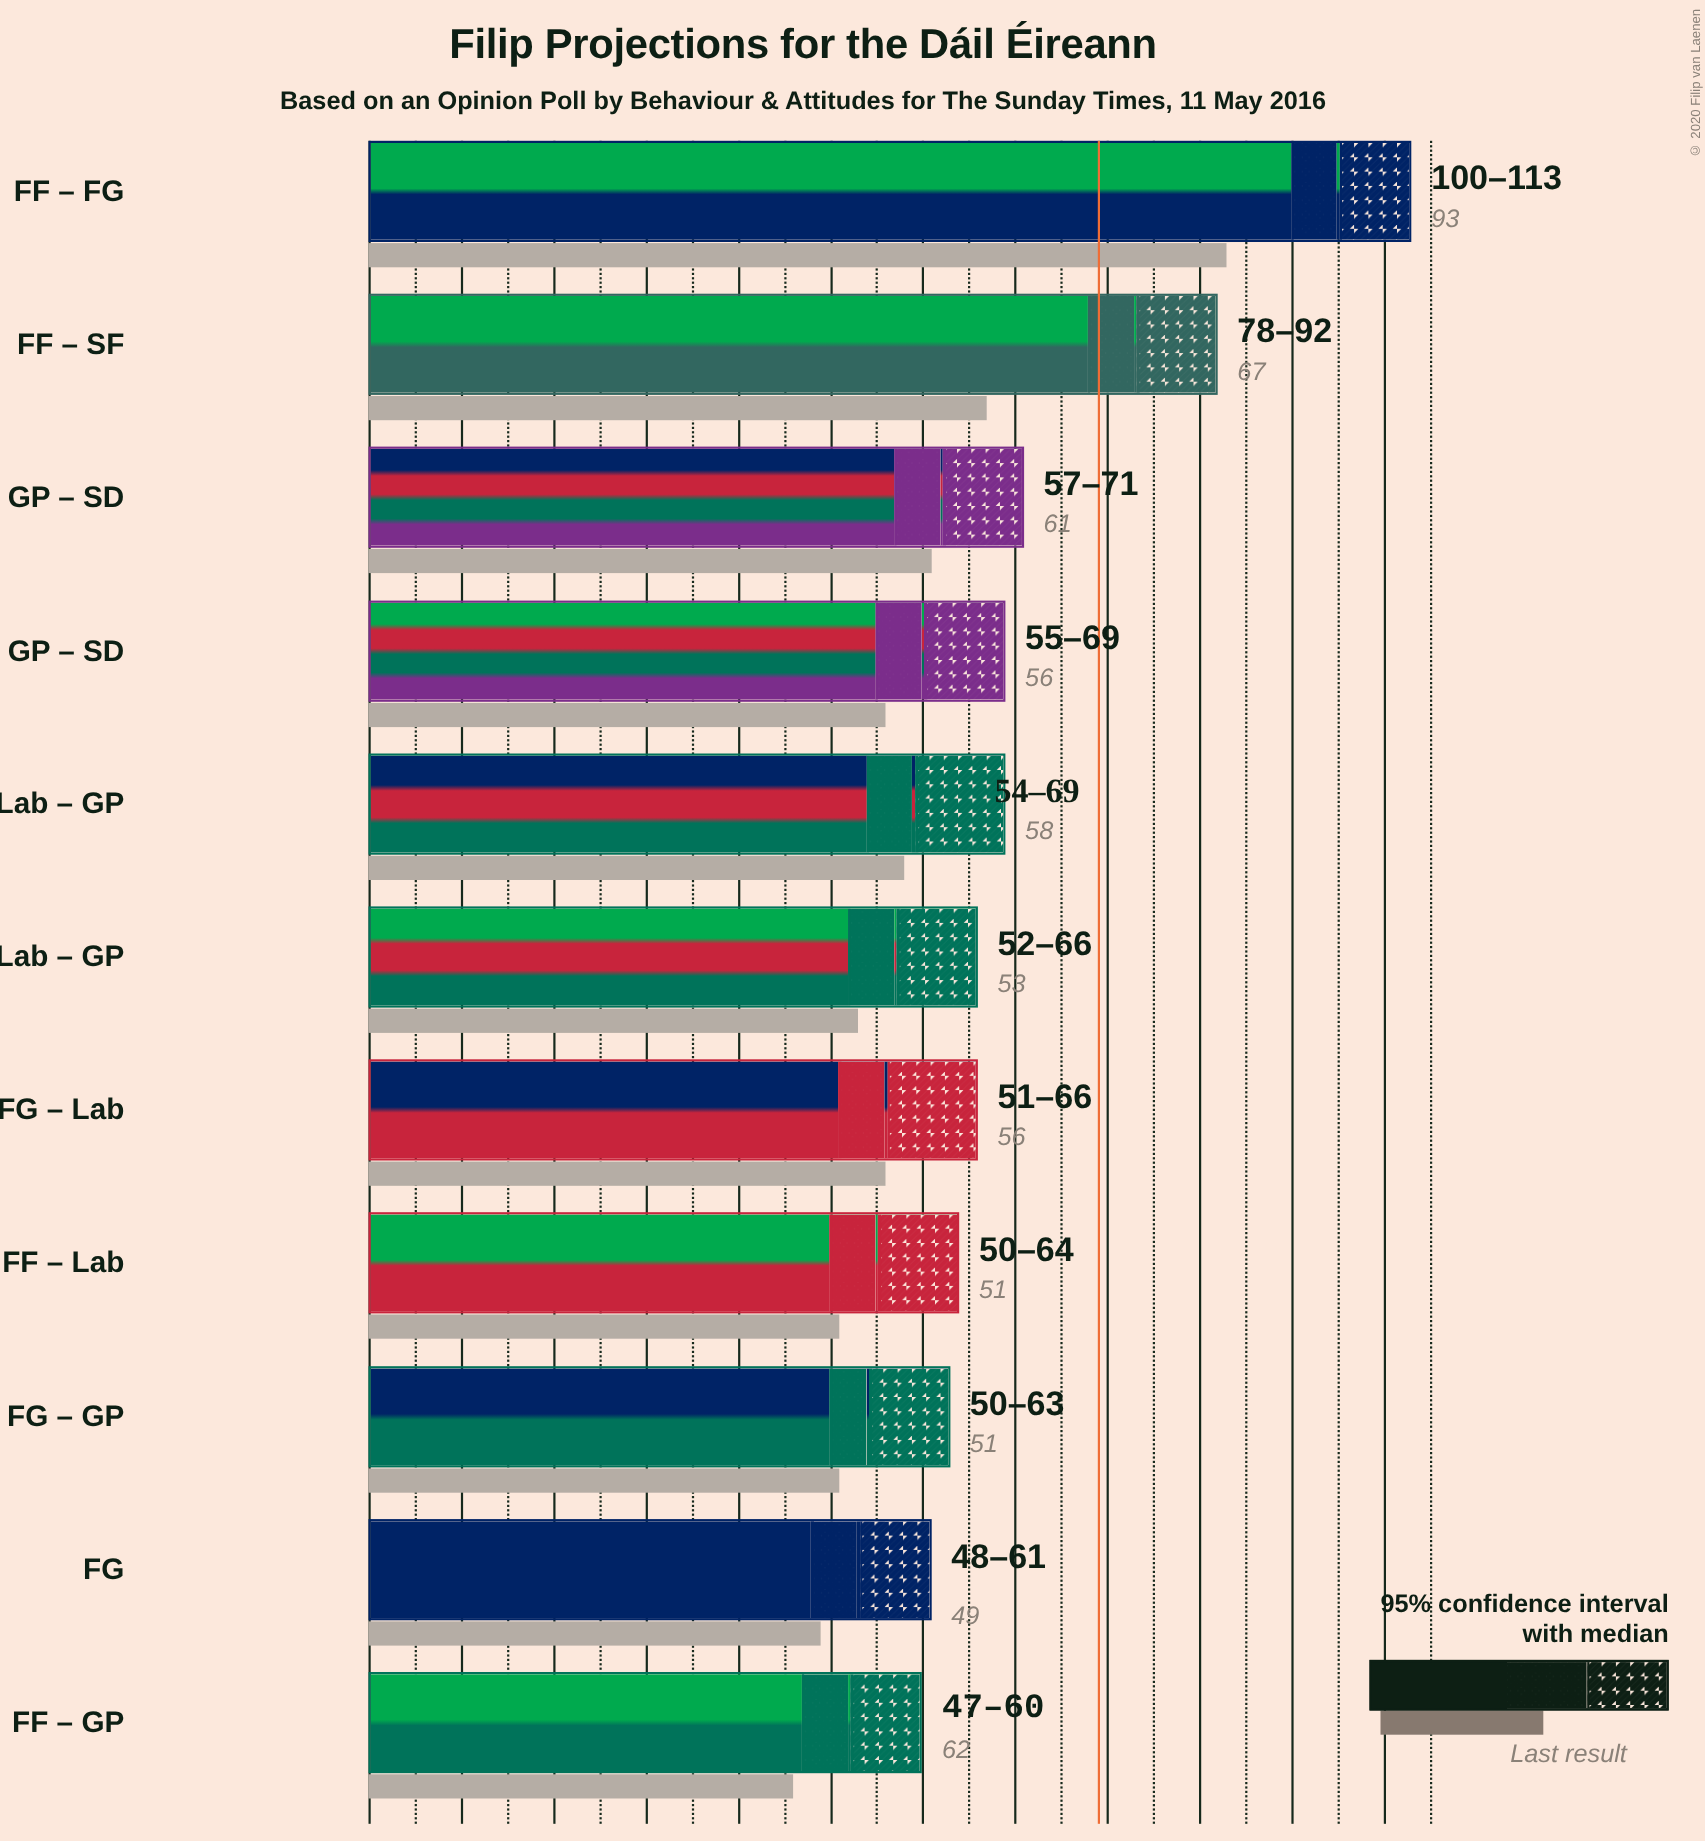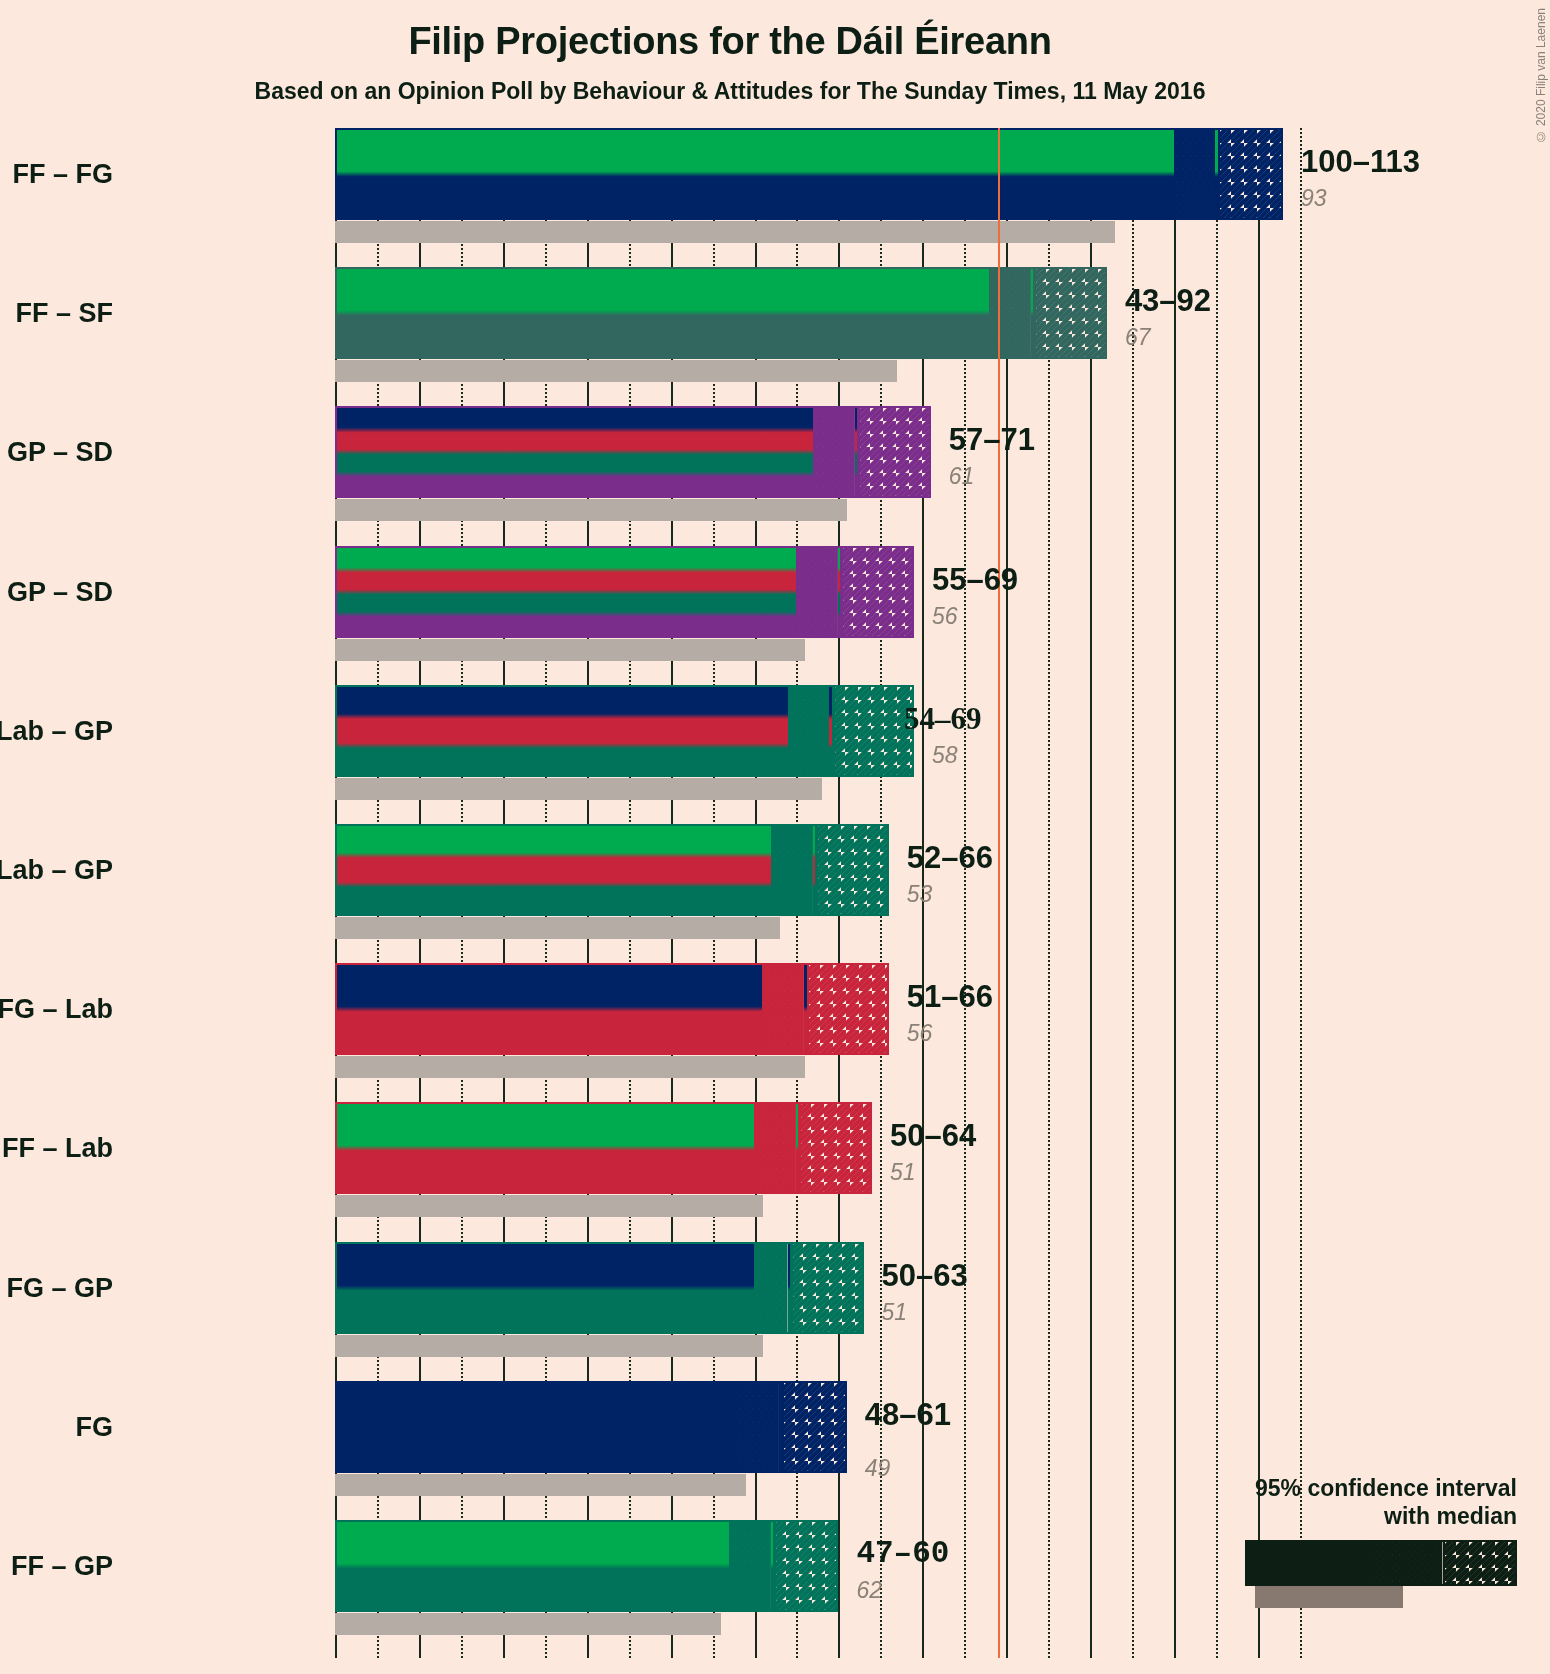--- a/index.html
+++ b/index.html
@@ -201,21 +201,21 @@
                     <line x1="0" y1="13" x2="13" y2="0" stroke="#326760" stroke-width="4.5"></line>
                     <line x1="3" y1="16" x2="16" y2="3" stroke="#326760" stroke-width="4.5"></line>
                   </pattern>
                 </defs>
                 <rect width="100%" height="100%" fill="url(#p4)"></rect>
               </svg>
             </div>
             <div style="position: absolute; top: 0px; bottom: 0px; width: 2.5px; background: rgb(50, 103, 96); left: 696.37px;"></div>
             <div style="position: absolute; top: 0px; bottom: 0px; width: 2.5px; background: rgb(50, 103, 96); left: 651.92px;"></div>
           </div>
-          <div class="valmain" style="left: 789.88px; top: 16px;">43–92</div>
+          <div class="valmain" style="left: 789.88px; top: 16px;">78–92</div>
           <div class="valsub" style="left: 789.88px; top: 57px;">67</div>
         </div>
         <div class="row" style="top: 278.4px;">
           <div class="rowlabel" style="top: 46px;">FG – Lab – GP – SD</div>
           <div class="lastresult" style="left: 0px; top: 93px; width: 511.79px; height: 22px; background: rgb(181, 173, 165);"></div>
           <div class="bar" style="width: 595.69px; height: 92px; border-color: rgb(123, 45, 139);">
             <div class="barfill" style="background-image: linear-gradient(rgb(0, 35, 102) 3%, rgb(0, 35, 102) 22%, rgb(200, 36, 60) 28%, rgb(200, 36, 60) 47%, rgb(0, 115, 90) 53%, rgb(0, 115, 90) 72%, rgb(123, 45, 139) 78%, rgb(123, 45, 139) 97%);"></div>
             <div class="ci-hatch" style="left: 475.73px; width: 41.95px;">
               <svg width="100%" height="100%" preserveAspectRatio="none" style="position: absolute; inset: 0px;">
                 <defs>
@@ -583,15 +583,16 @@
                 <line x1="0" y1="13" x2="13" y2="0" stroke="#0d1f14" stroke-width="4.5"></line>
                 <line x1="3" y1="16" x2="16" y2="3" stroke="#0d1f14" stroke-width="4.5"></line>
               </pattern>
             </defs>
             <rect width="100%" height="100%" fill="url(#p24)"></rect>
           </svg>
         </div>
         <div style="position: absolute; top: 0px; bottom: 0px; left: 73%; width: 2.5px; background: rgb(13, 31, 20);"></div>
       </div>
     <div class="legend-last"></div>
+    <div class="legend-lastlabel">Last result</div>
   </div>
 
 </div>
 
 </body></html>

